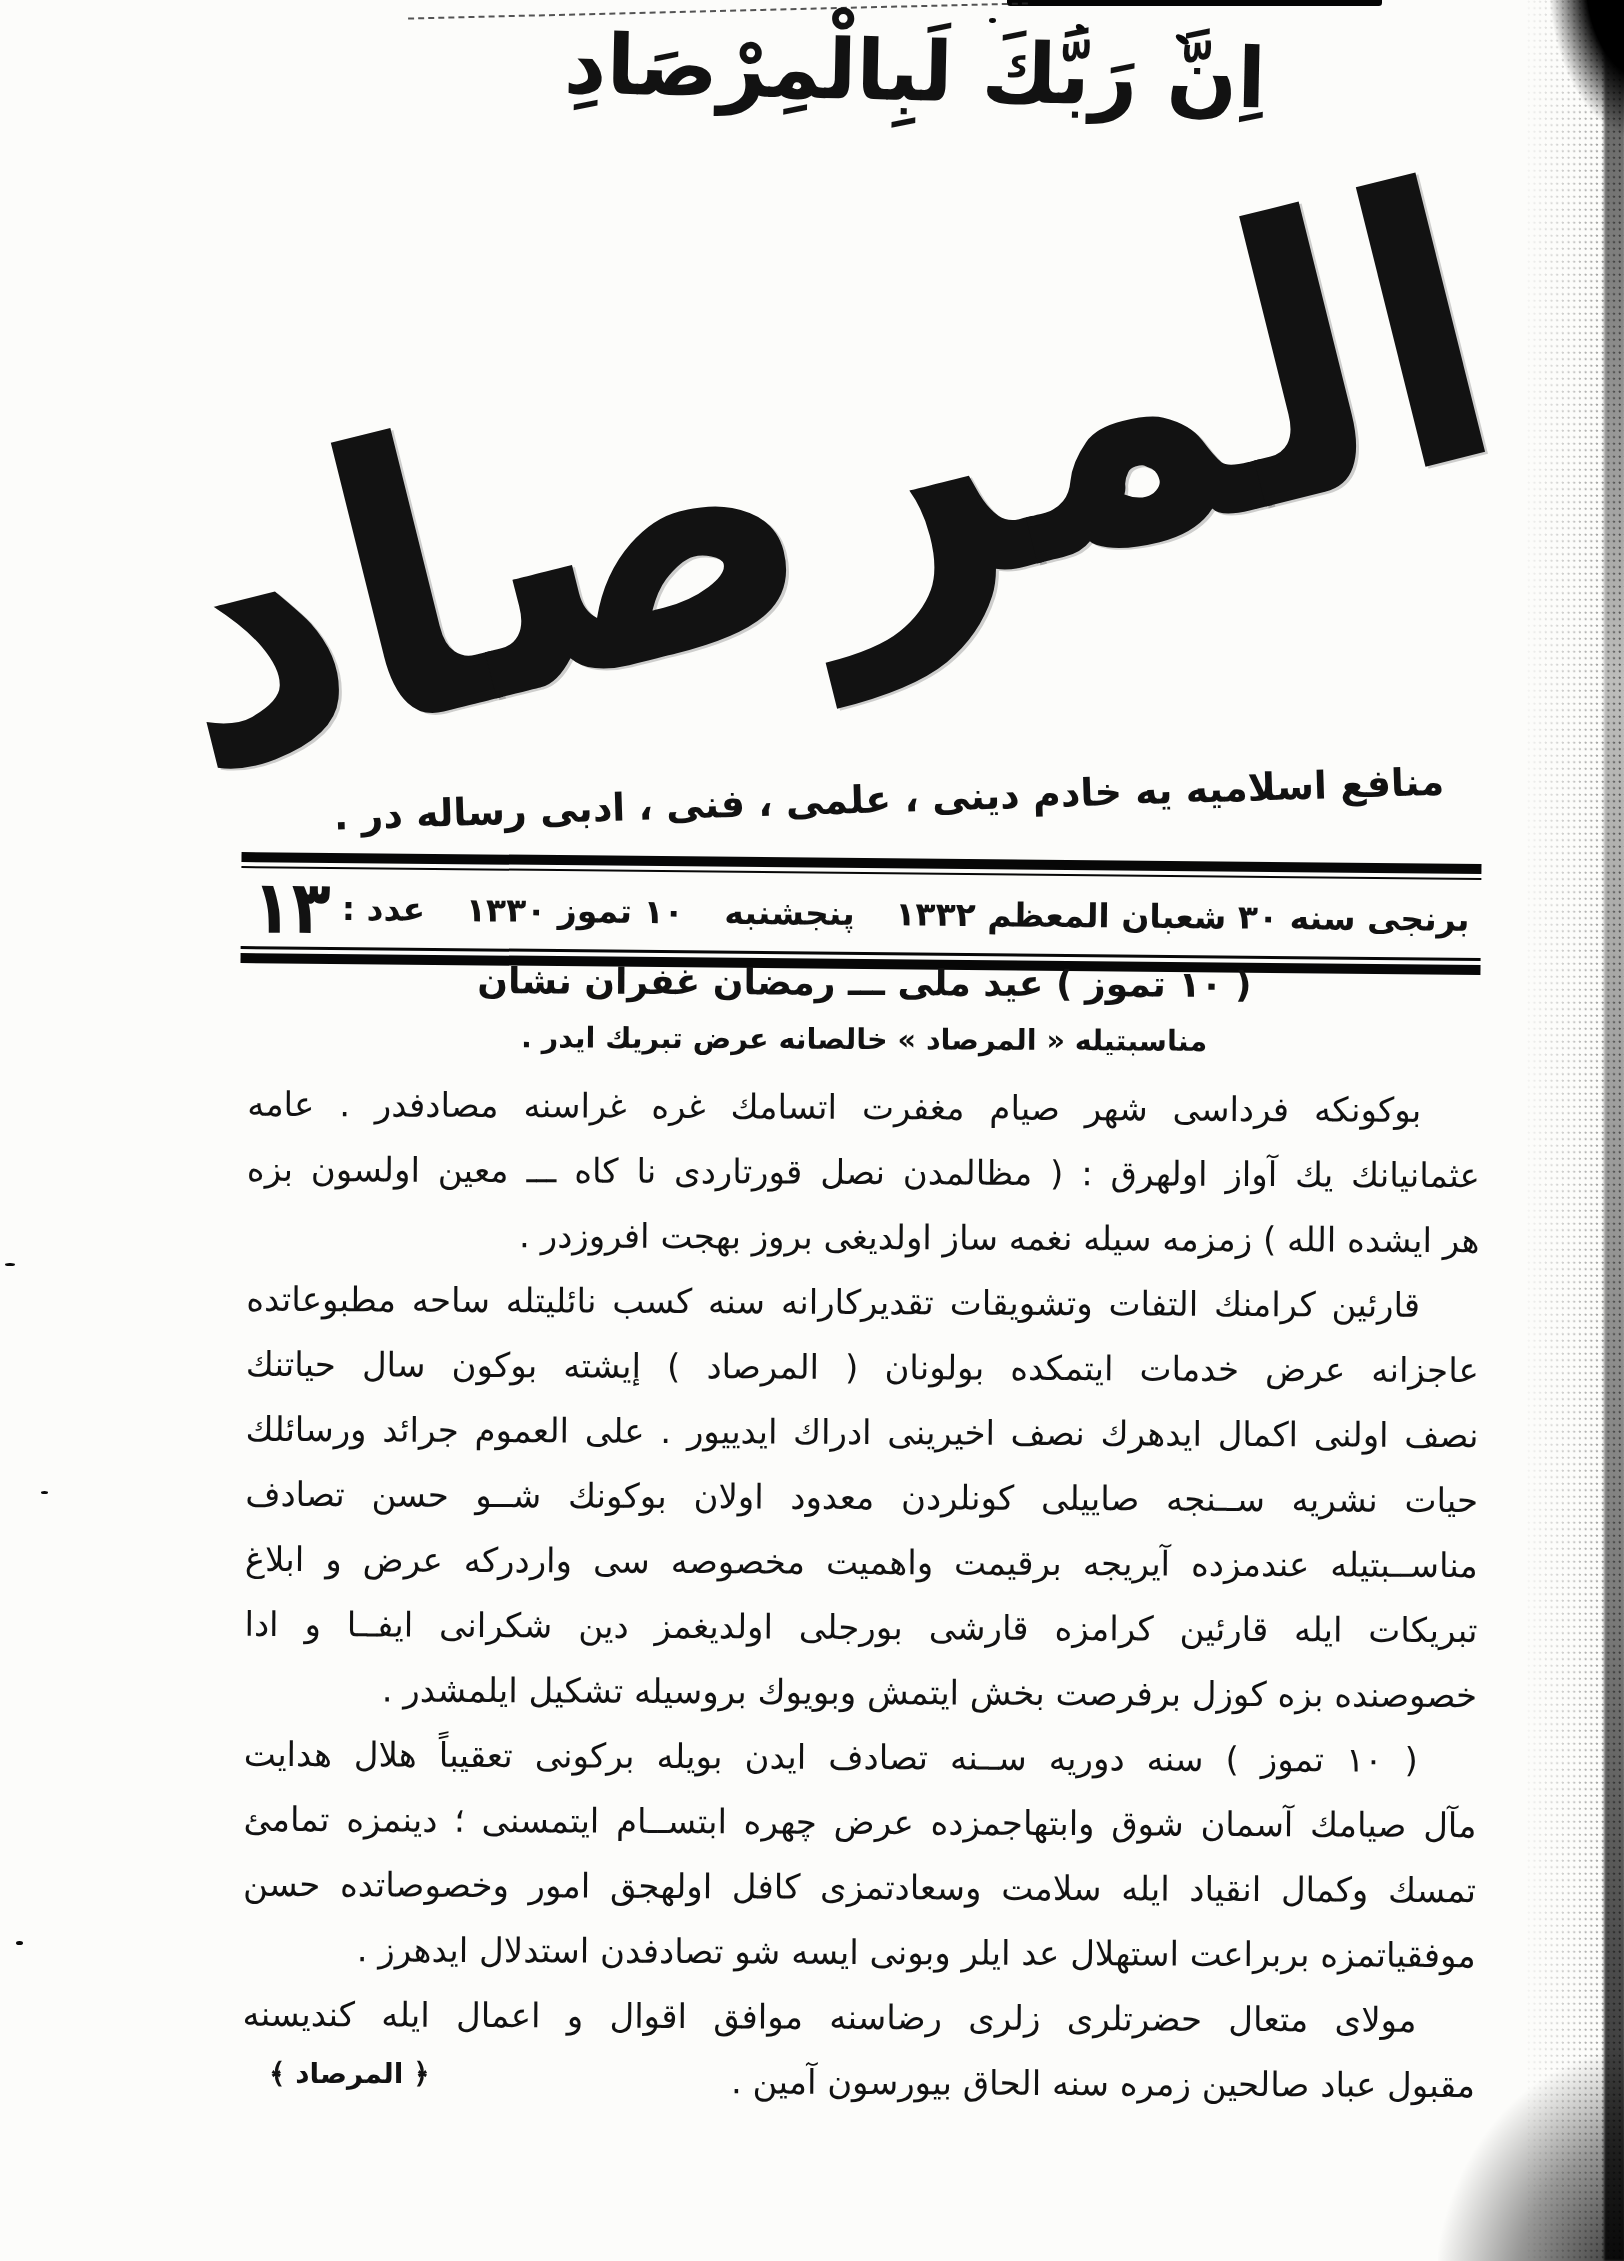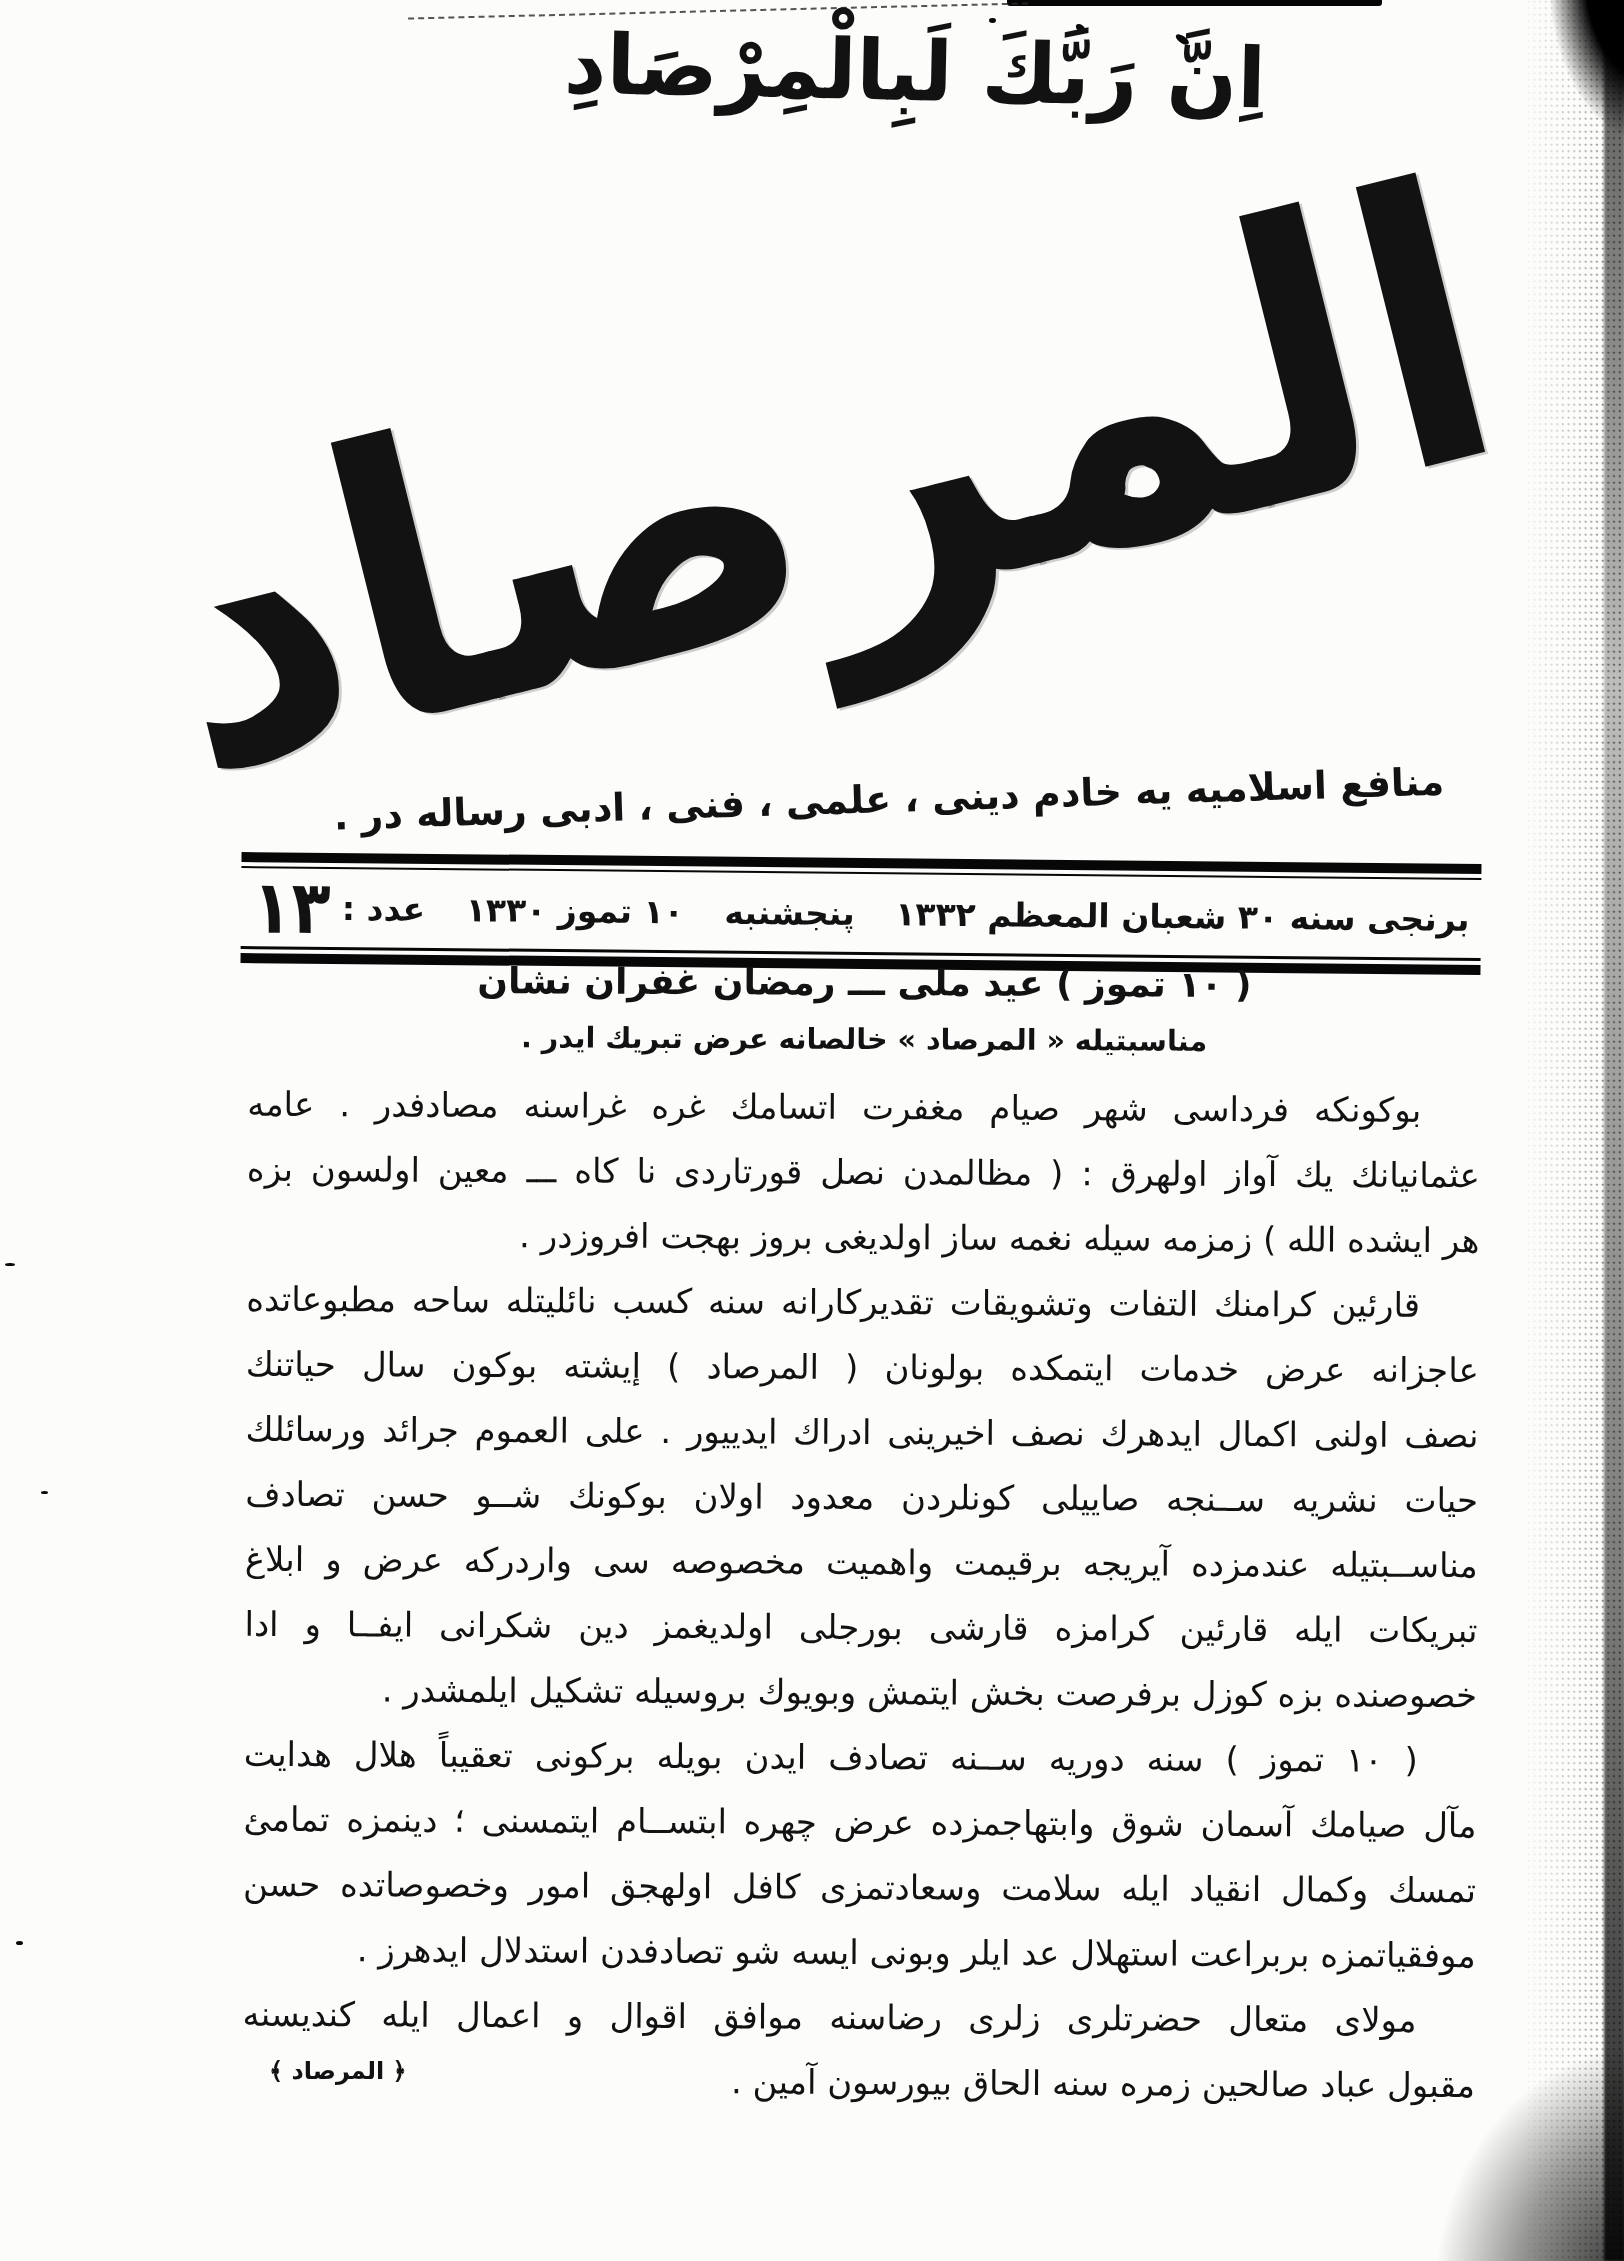--- a/index.html
+++ b/index.html
@@ -96,21 +96,21 @@
   }
   .body-lines{margin-top:11.4px;font-size:34px;line-height:65px;}
   .bline{
     direction:rtl;text-align:justify;text-align-last:justify;
     white-space:nowrap;letter-spacing:0.4px;
   }
   .bline.indent{padding-right:59px;}
   .bline.end{text-align-last:right;}
   .signature{
     position:absolute;top:2057px;left:269px;
-    font-size:24px;font-weight:bold;direction:rtl;white-space:nowrap;
+    font-size:28px;font-weight:bold;direction:rtl;white-space:nowrap;
   }
 </style>
 </head>
 <body>
 
 <div class="page">
 
   <div class="edge-band"></div>
   <div class="edge-band-fade"></div>
   <div class="edge-dark"></div>

